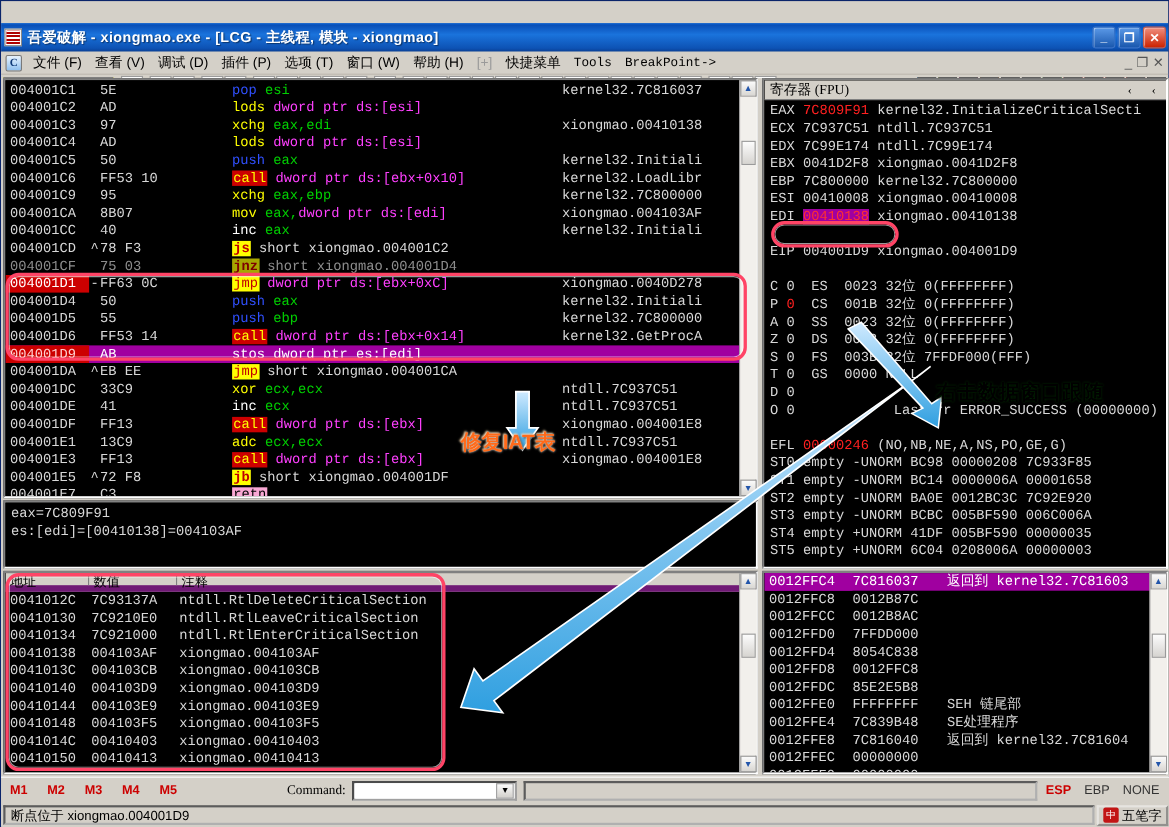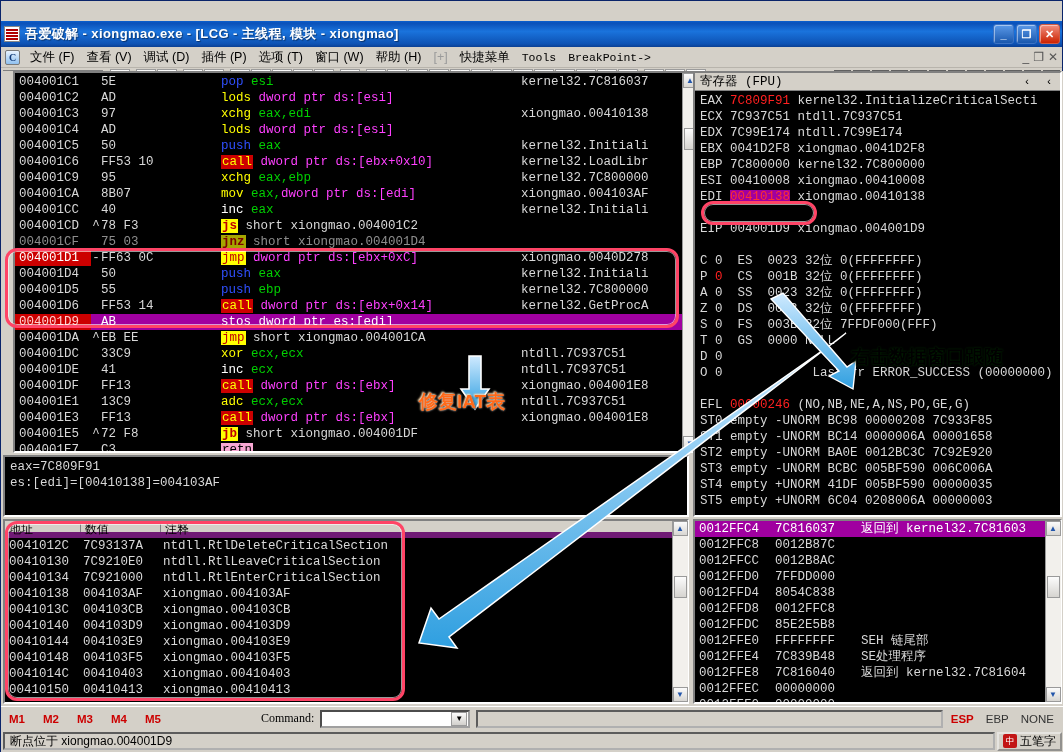--- a/index.html
+++ b/index.html
@@ -144,21 +144,21 @@
     border: 2px solid;
     border-color: #808080 #fff #fff #808080;
   }
   .pane-inner {
     position: absolute; inset: 0;
     overflow: hidden;
     background: #000;
   }
 
   
-  #disasm { left: 12px; top: 0px; width: 686px; height: 382px; }
+  #disasm { left: 2px; top: 0px; width: 686px; height: 382px; }
   .dis-row {
     display: flex; height: 16px; line-height: 16px;
     font-family: "Liberation Mono", monospace;
     font-size: 12.5px; white-space: pre;
   }
   .c-addr { width: 76px; padding-left: 4px; color: #d8d8d8; }
   .c-mark { width: 10px; color: #d8d8d8; text-align:center; }
   .c-hex  { width: 120px; color: #d8d8d8; }
   .c-asm  { width: 300px; }
   .c-cmt  { flex: 1 1 auto; color: #d8d8d8; }
@@ -205,21 +205,21 @@
     font-size: 12.5px; color: #d8d8d8; white-space: pre;
   }
   .dp-a { width: 76px; padding-left: 4px; }
   .dp-v { width: 80px; padding-left: 2px; }
   .dp-c { flex: 1 1 auto; padding-left: 2px; }
 
   
   #regs { left: 692px; top: 0px; width: 369px; height: 446px; }
   .reg-title {
     height: 18px; background:#d4d0c8; color:#000;
-    font-family:Liberation Mono, monospace; font-size: 12.5px;
+    font-family:Liberation Serif, serif; font-size: 12.5px;
     display:flex; align-items:center; padding-left:5px;
     border-bottom:1px solid #808080;
   }
   .reg-title .spacer { flex:1 1 auto; }
   .reg-title .nav { width: 22px; text-align:center; font-size:11px; color:#000; }
   .reg-line {
     font-family: "Liberation Mono", monospace;
     font-size: 12.5px; color:#d8d8d8;
     line-height: 16px; height:16px; padding-left:5px; white-space: pre;
   }

